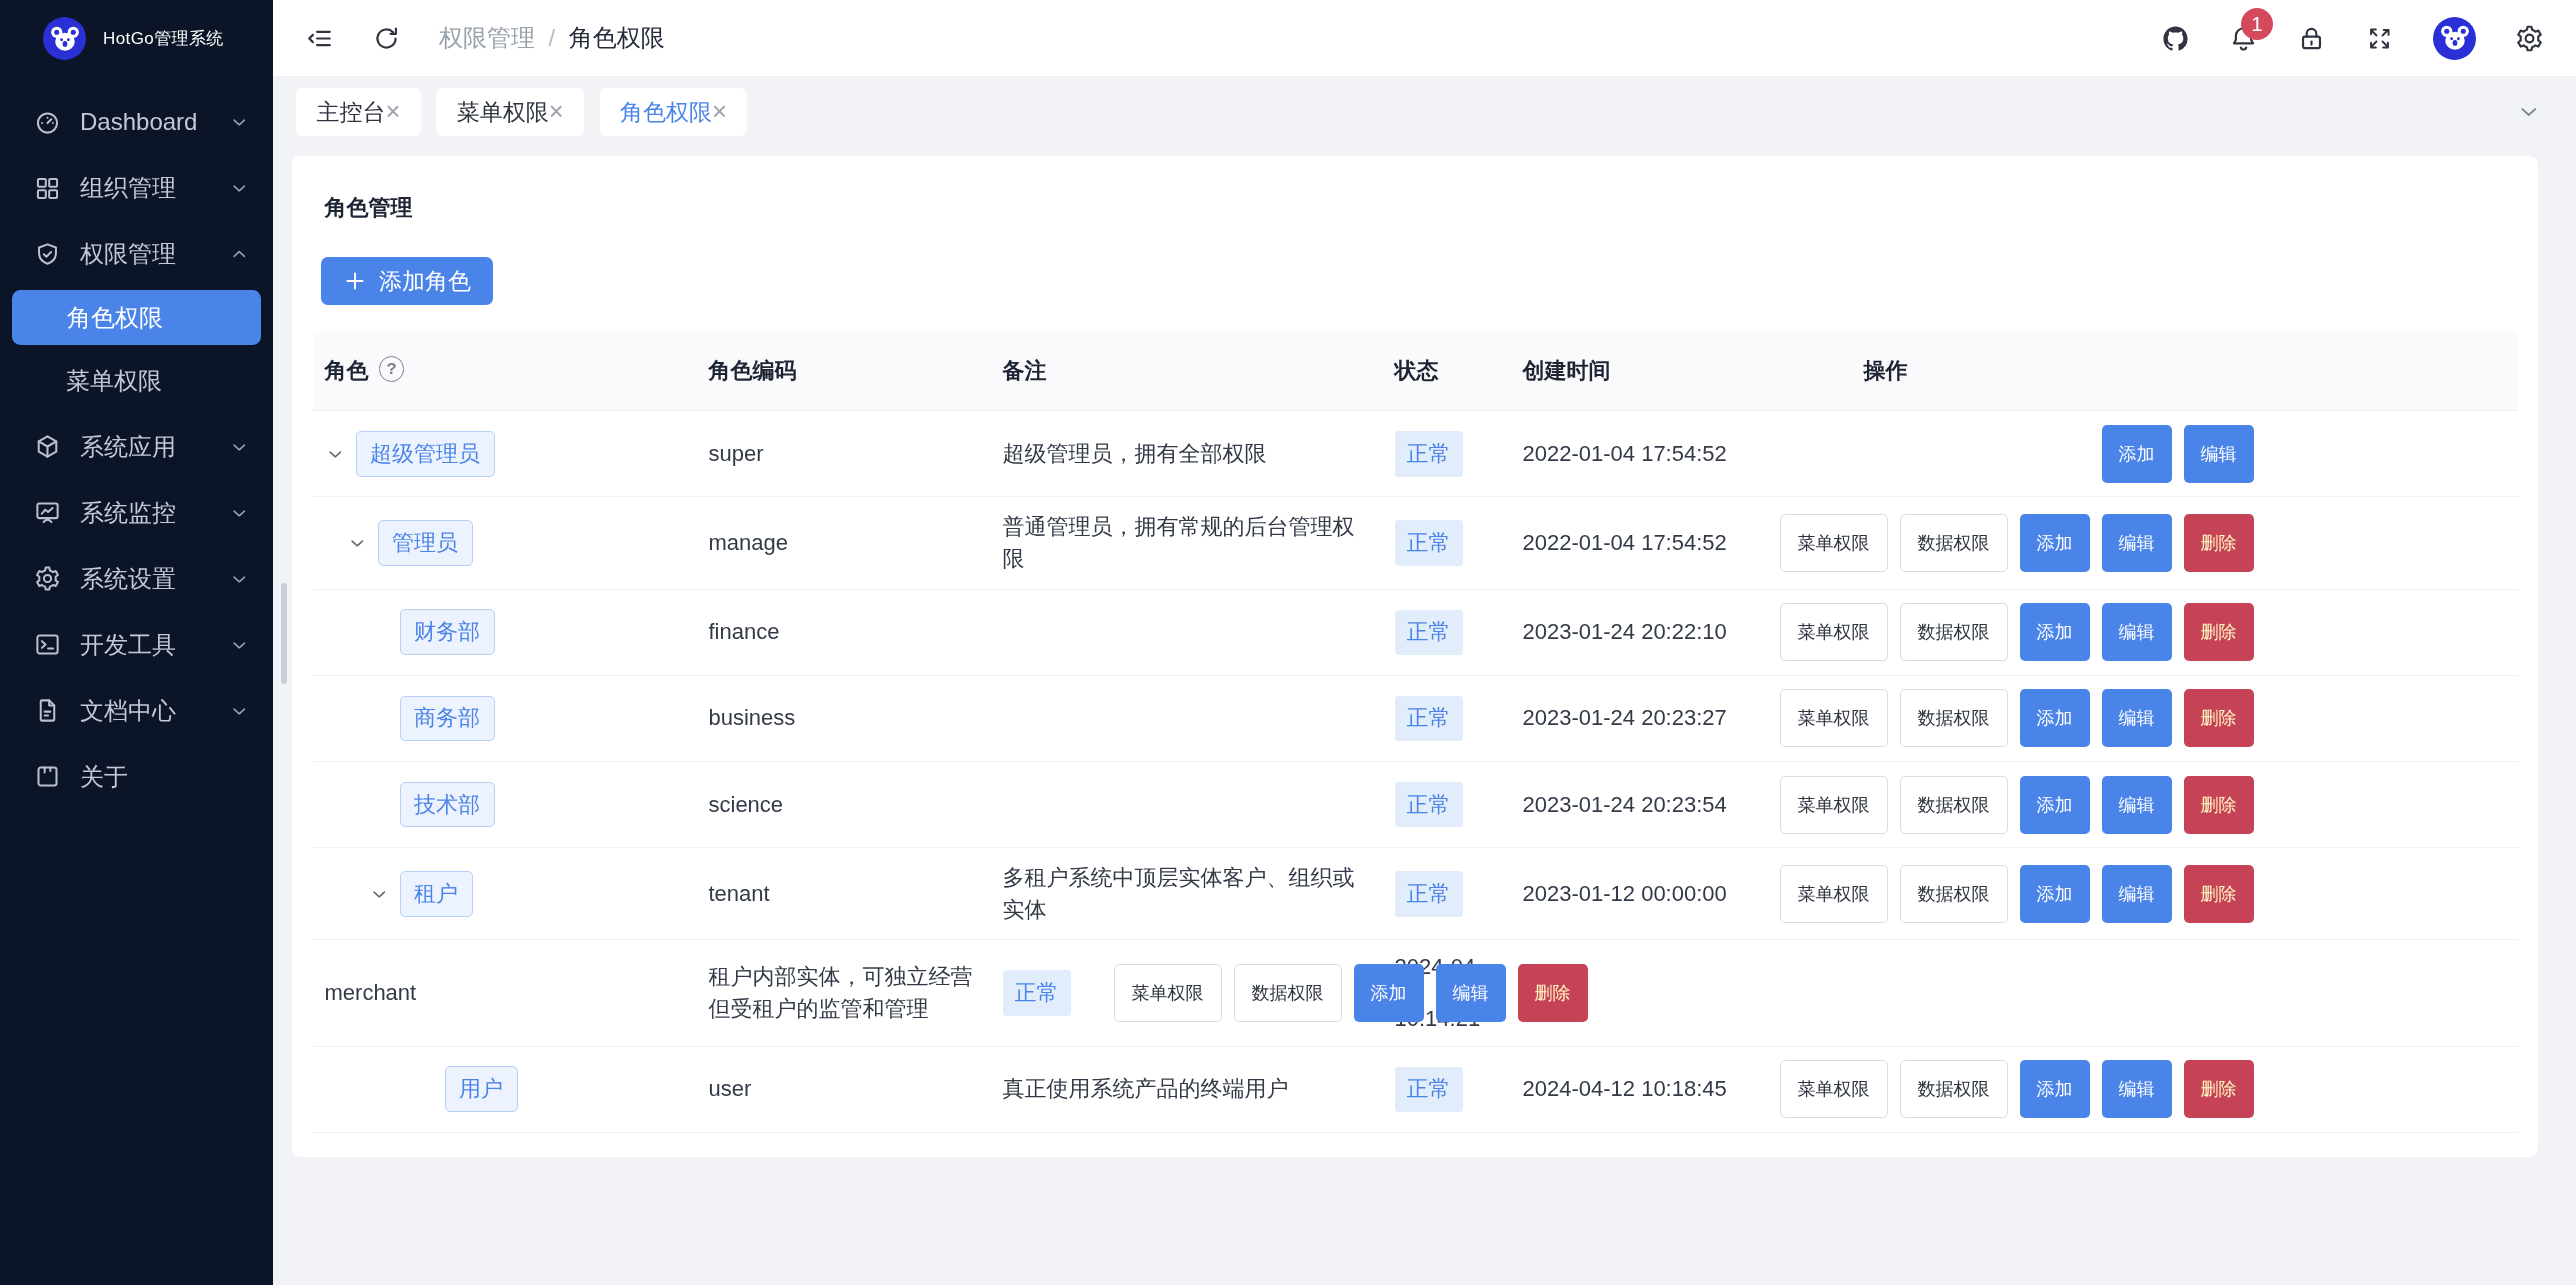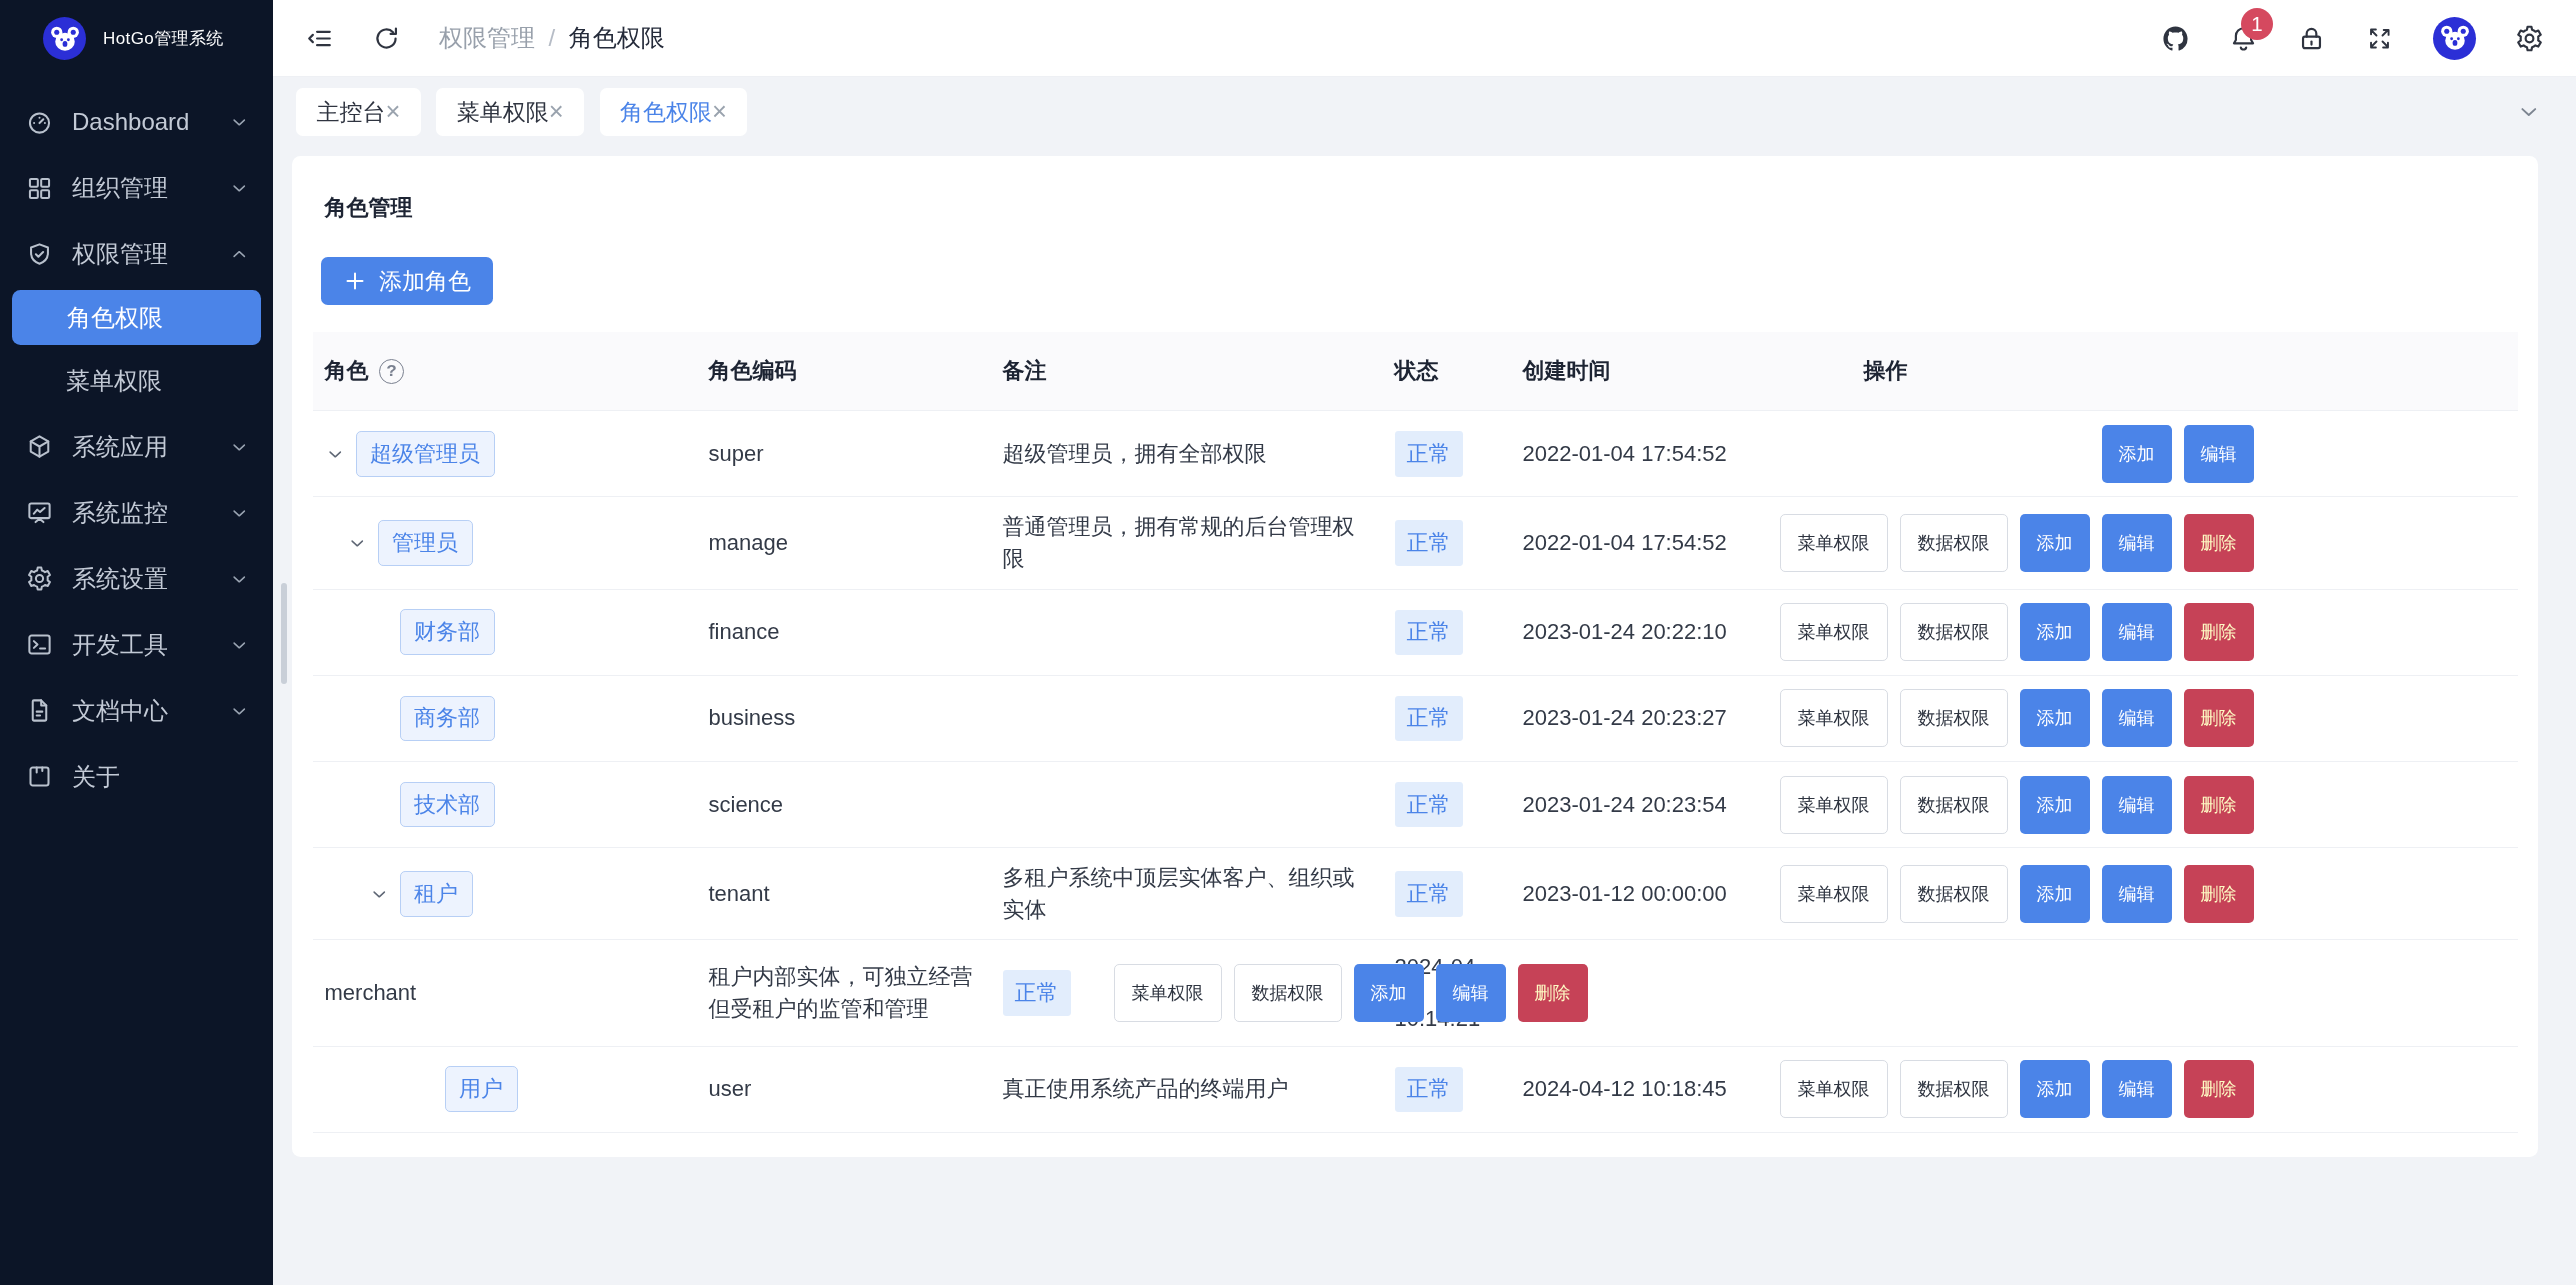--- a/index.html
+++ b/index.html
@@ -7,21 +7,21 @@
   body { font-family:"Liberation Sans","DejaVu Sans",sans-serif; background:#f1f3f7; color:#2e3440; }
   .app { display:flex; width:2576px; height:1285px; position:relative; }
 
   
   .sidebar { width:273px; flex-shrink:0; background:#0c1527; color:#c3cad6; position:relative; }
   .logo-row { height:77px; display:flex; align-items:center; padding-left:43px; gap:17px; cursor:pointer; }
   .logo-badge { width:43px; height:43px; border-radius:50%; background:var(--logo,#2b2fd6); display:flex; align-items:center; justify-content:center; flex-shrink:0; }
   .logo-badge svg { width:36px; height:36px; }
   .app-title { color:#ffffff; font-size:17px; font-weight:500; letter-spacing:0.4px; }
   .side-menu { padding-top:12px; }
-  .menu-item { height:66px; display:flex; align-items:center; padding:0 24px 0 26px; gap:19px; font-size:24px; cursor:pointer; }
+  .menu-item { height:66px; display:flex; align-items:center; padding:0 24px 0 34px; gap:19px; font-size:24px; cursor:pointer; }
   .mi-icon { display:flex; color:#b9c1cd; }
   .mi-icon svg { width:27px; height:27px; }
   .mi-label { flex:1; }
   .mi-chev { display:flex; color:#9aa4b2; }
   .mi-chev svg { width:20.5px; height:20.5px; }
   .mi-chev.up svg { transform:rotate(180deg); }
   .submenu-item { height:65px; display:flex; align-items:center; padding-left:66px; font-size:24px; cursor:pointer; }
   .submenu-item.active { background:var(--primary,#4b84e8); color:#fff; margin:3.4px 12px; padding-left:55px; height:55px; border-radius:8.5px; }
   .side-scrollbar { position:absolute; left:281px; top:583px; width:6px; height:101px; border-radius:3.4px; background:#c9cfd8; z-index:6; }
 
@@ -52,21 +52,21 @@
   .card { background:#fff; border-radius:8.5px; padding:31px 20.5px 24px; }
   .card-title { font-size:22px; font-weight:700; color:#1d2433; margin:6.8px 12px 34px; }
   .add-btn { margin:0 8.5px 27px; height:48px; background:var(--primary,#4b84e8); color:#fff; border:none; border-radius:6.8px; font-size:23px; display:inline-flex; align-items:center; gap:12px; padding:0 22px; cursor:pointer; font-family:inherit; }
   .add-btn svg { width:24px; height:24px; }
 
   
   .table { font-size:22px; color:#333a47; }
   .trow { display:grid; grid-template-columns:384px 294px 392px 128px 341px minmax(0,1fr); align-items:center; border-bottom:0.9px solid #eef0f4; }
   .thead { background:#fafafc; font-weight:700; color:#1d2433; }
   .td { padding:13.6px 12px; }
-  .thead .td { padding:24px 12px; display:flex; align-items:center;font-family:Liberation Mono, monospace; }
+  .thead .td { padding:24px 12px; display:flex; align-items:flex-start;font-family:Liberation Mono, monospace; }
   .help-icon { width:25.6px; height:25.6px; border:1.7px solid #7a8violet08f; border:1.7px solid #7a8190; border-radius:50%; color:#7a8190; font-size:17px; font-weight:700; display:inline-flex; align-items:center; justify-content:center; margin-left:10.2px; cursor:pointer; }
   .name-cell { display:flex; align-items:center; }
   .indent { flex-shrink:0; height:0.9px; }
   .row-chev { width:31px; flex-shrink:0; color:#5f6775; display:flex; cursor:pointer; }
   .row-chev svg { width:20.5px; height:20.5px; }
   .role-tag { background:#edf3fe; border:1.3px solid #b7cff5; color:var(--primary,#4b84e8); border-radius:5.1px; padding:6.8px 13.6px; white-space:nowrap; }
   .remark { line-height:32px; }
   .status-badge { background:#e2edfc; color:var(--primary,#4b84e8); border-radius:3.4px; padding:7.7px 12px; display:inline-block; }
   .actions { display:flex; gap:12px; justify-content:flex-end; padding-right:264px; }
   .btn { height:58px; border-radius:5.1px; font-size:18px; display:inline-flex; align-items:center; padding:0 17px; border:none; cursor:pointer; font-family:inherit; white-space:nowrap; }

